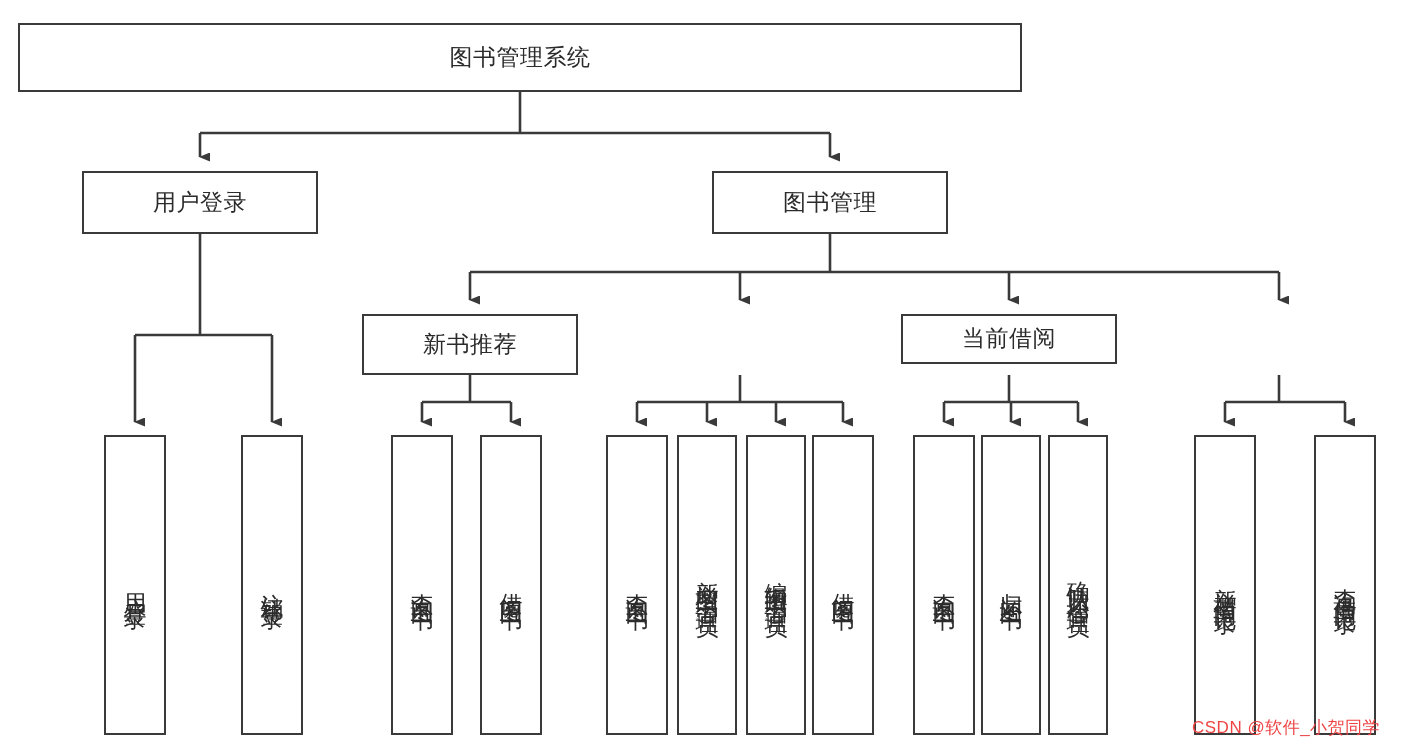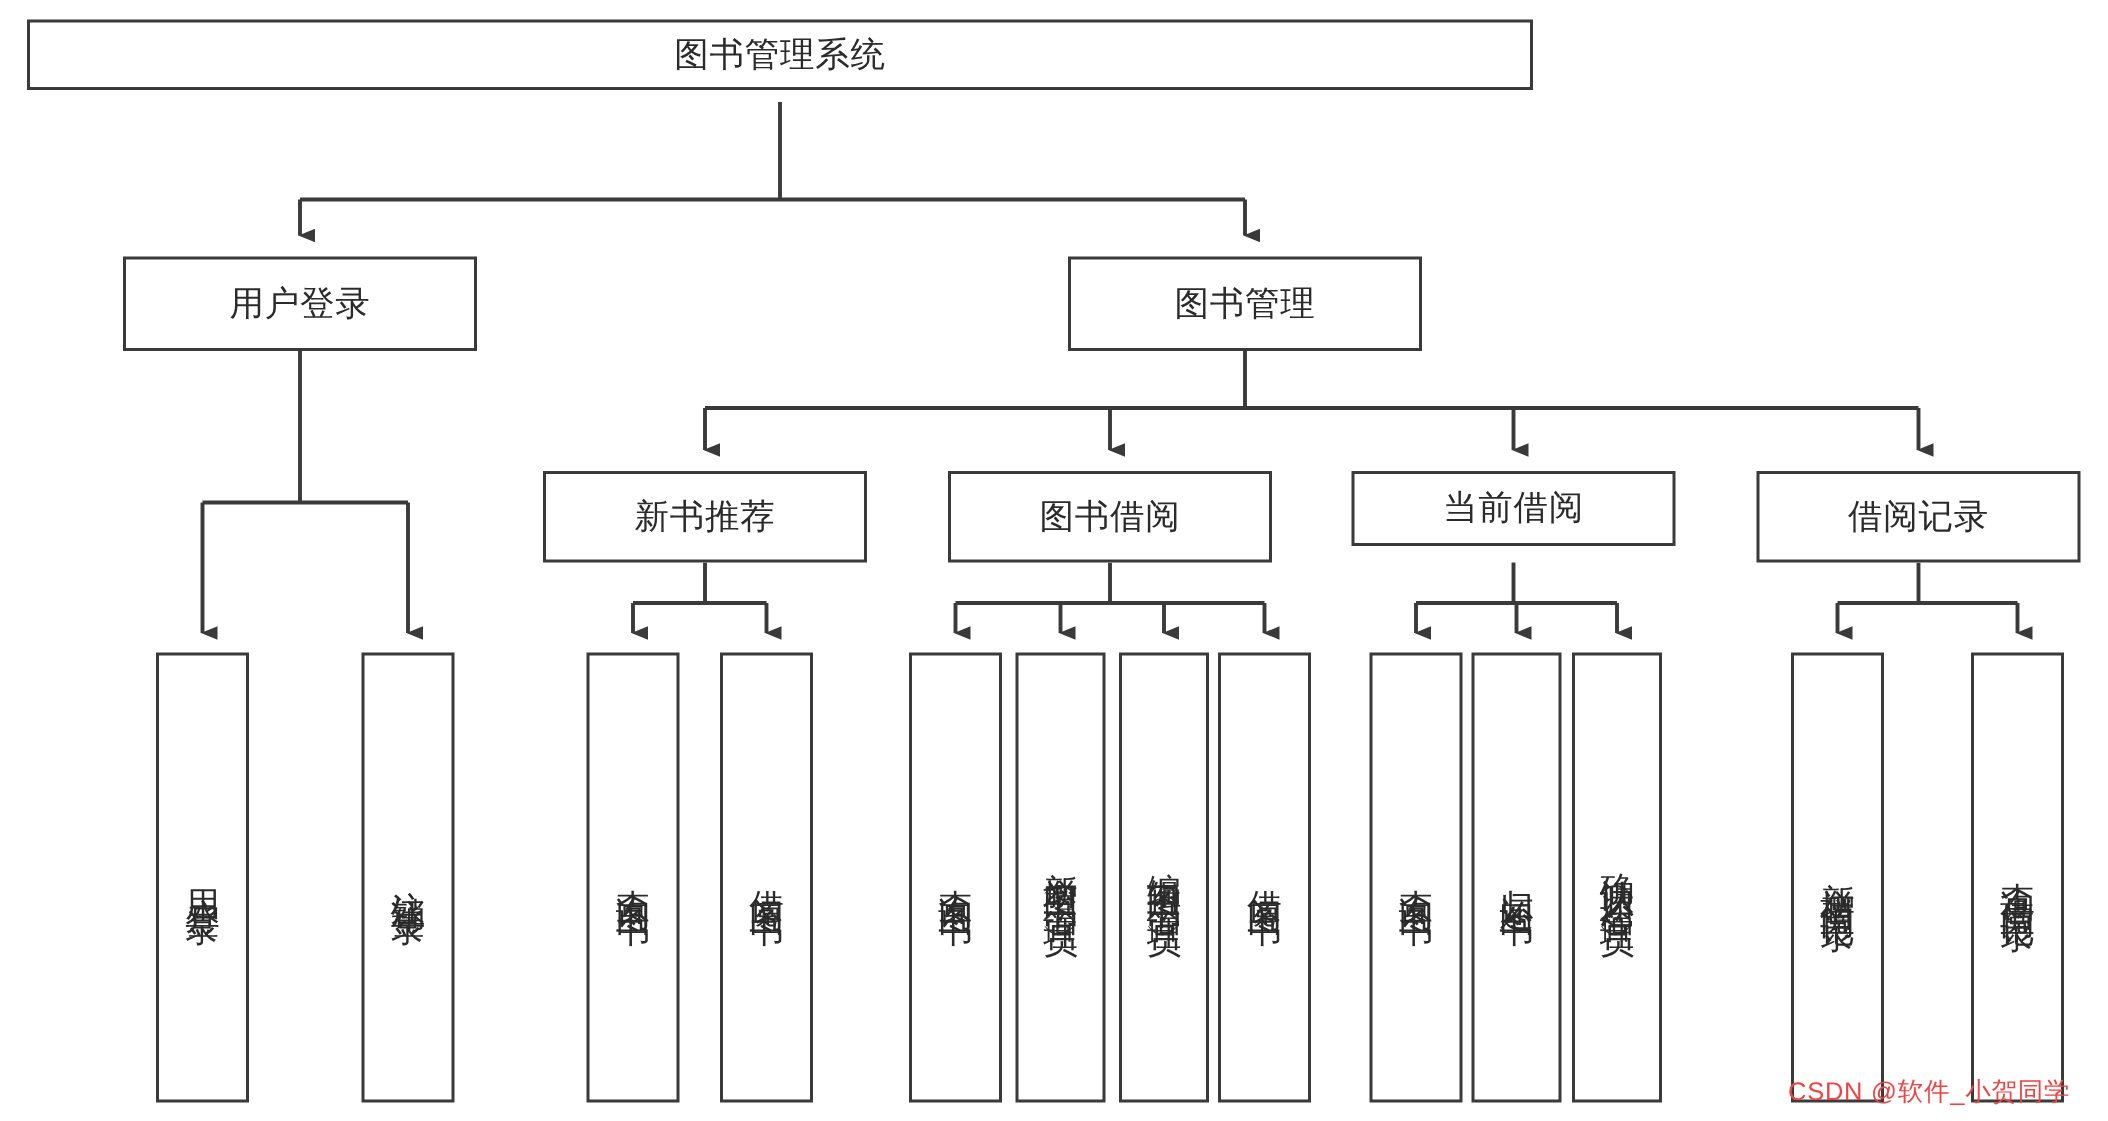--- a/index.html
+++ b/index.html
@@ -113,42 +113,36 @@
       <path d="M 1011 402 L 1011 422" marker-end="url(#arrowhead)"></path>
       <path d="M 1078 402 L 1078 422" marker-end="url(#arrowhead)"></path>
 
       <path d="M 1279 375 L 1279 402"></path>
       <path d="M 1225 402 L 1345 402"></path>
       <path d="M 1225 402 L 1225 422" marker-end="url(#arrowhead)"></path>
       <path d="M 1345 402 L 1345 422" marker-end="url(#arrowhead)"></path>
     </g>
   </svg>
 
-  <div class="node horizontal" style="left:18px; top:13px; width:1004px; height:47px;">
+  <div class="node horizontal" style="left:18px; top:23px; width:1004px; height:69px;">
     <span class="node-label">图书管理系统</span>
   </div>
 
   <div class="node horizontal" style="left:82px; top:171px; width:236px; height:63px;">
     <span class="node-label">用户登录</span>
   </div>
   <div class="node horizontal" style="left:712px; top:171px; width:236px; height:63px;">
     <span class="node-label">图书管理</span>
   </div>
 
   <div class="node horizontal" style="left:362px; top:314px; width:216px; height:61px;">
     <span class="node-label">新书推荐</span>
   </div>
-  <div class="node horizontal" style="left:632px; top:314px; width:216px; height:61px;">
-    <span class="node-label">图书借阅</span>
-  </div>
   <div class="node horizontal" style="left:901px; top:314px; width:216px; height:50px;">
     <span class="node-label">当前借阅</span>
-  </div>
-  <div class="node horizontal" style="left:1171px; top:314px; width:216px; height:61px;">
-    <span class="node-label">借阅记录</span>
   </div>
 
   <div class="node vertical" style="left:104px; top:435px; width:62px; height:300px;">
     <span class="node-label">用户登录</span>
   </div>
   <div class="node vertical" style="left:241px; top:435px; width:62px; height:300px;">
     <span class="node-label">注销登录</span>
   </div>
 
   <div class="node vertical" style="left:391px; top:435px; width:62px; height:300px;">

